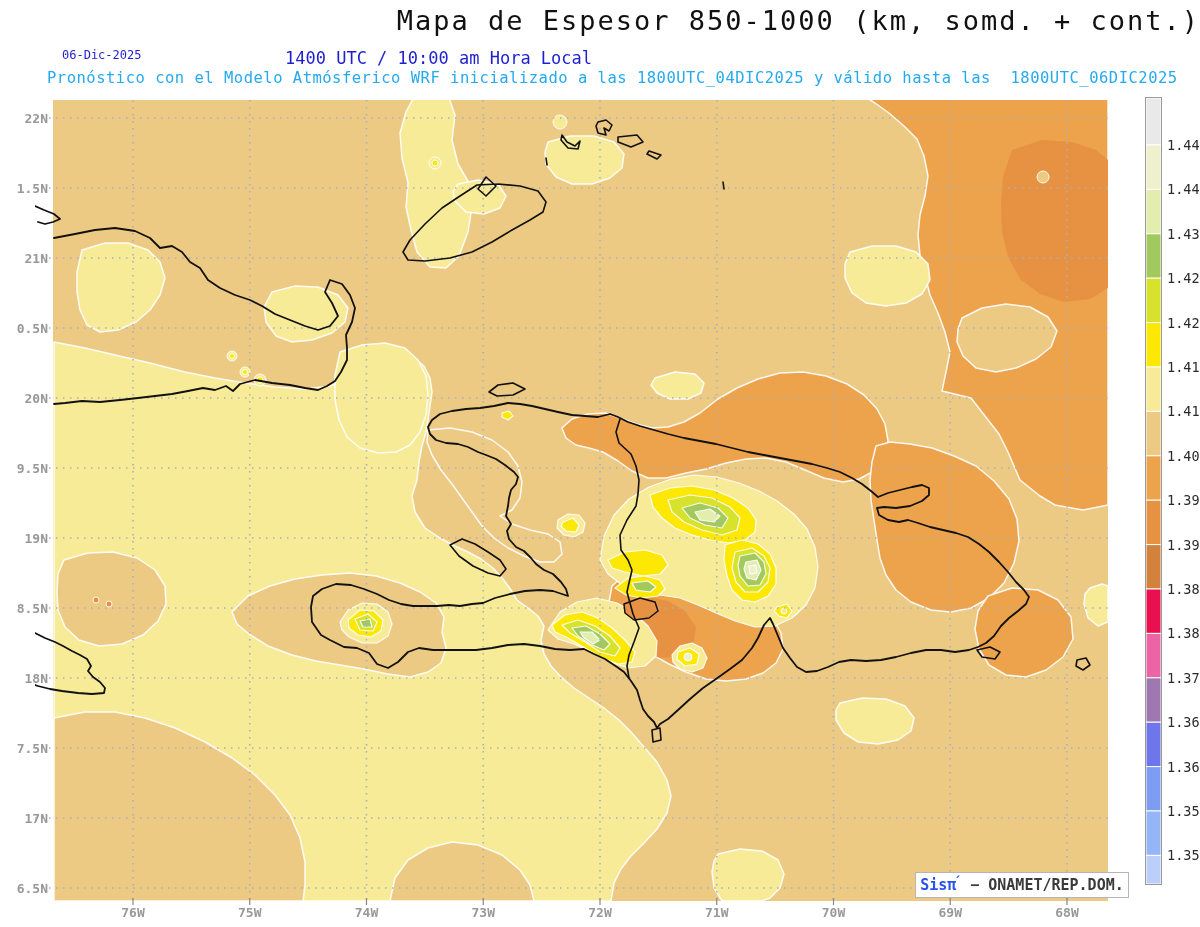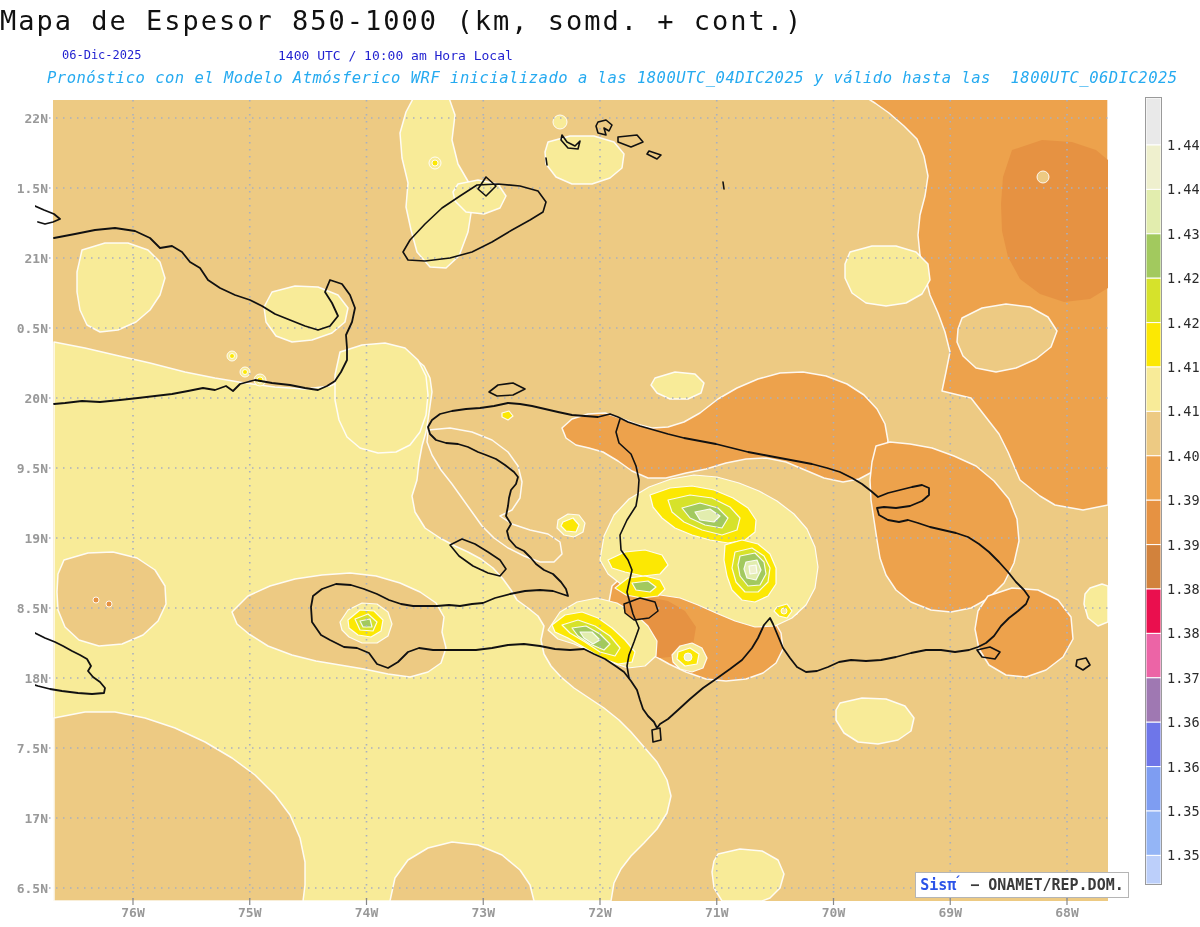--- a/index.html
+++ b/index.html
@@ -1,23 +1,23 @@
 <!DOCTYPE html>
 <html><head>
 <meta charset="utf-8">
 <style>
   html,body{margin:0;padding:0;background:#ffffff;width:1200px;height:927px;overflow:hidden;
     font-family:"DejaVu Sans Mono", monospace;}
   #stage{position:relative;width:1200px;height:927px;background:#fff;}
-  .hdr-title{position:absolute;top:5px;left:0;width:1200px;text-align:left;
+  .hdr-title{position:absolute;top:5px;left:0;width:1200px;text-align:right;
     font-size:27px;letter-spacing:2px;color:#111;white-space:pre;}
   .hdr-date{position:absolute;top:48px;left:62px;font-size:12px;color:#1f1fd0;white-space:pre;}
-  .hdr-time{position:absolute;top:48px;left:278px;font-size:13px;color:#1f1fd0;white-space:pre;}
+  .hdr-time{position:absolute;top:48px;left:285px;font-size:17px;color:#1f1fd0;white-space:pre;}
   .hdr-fcst{position:absolute;top:69px;left:47px;width:1150px;font-size:15.5px;
-    letter-spacing:0.5px;color:#25aaf0;white-space:pre;font-style:italic;}
+    letter-spacing:0.5px;color:#25aaf0;white-space:pre;}
   #map{position:absolute;left:0;top:0;}
   .attrib{position:absolute;left:915px;top:872px;width:212px;height:24px;background:#fff;
     border:1.5px solid #b5b5b5;font-size:15px;display:flex;align-items:center;
     justify-content:center;white-space:pre;color:#3a3a3a;font-weight:bold;}
   .attrib .brand{color:#2b53e8;}
   .attrib .accent{color:#2b53e8;position:relative;top:-4px;margin-left:-3px;font-size:13px;}
 </style>
 </head>
 <body>
 

